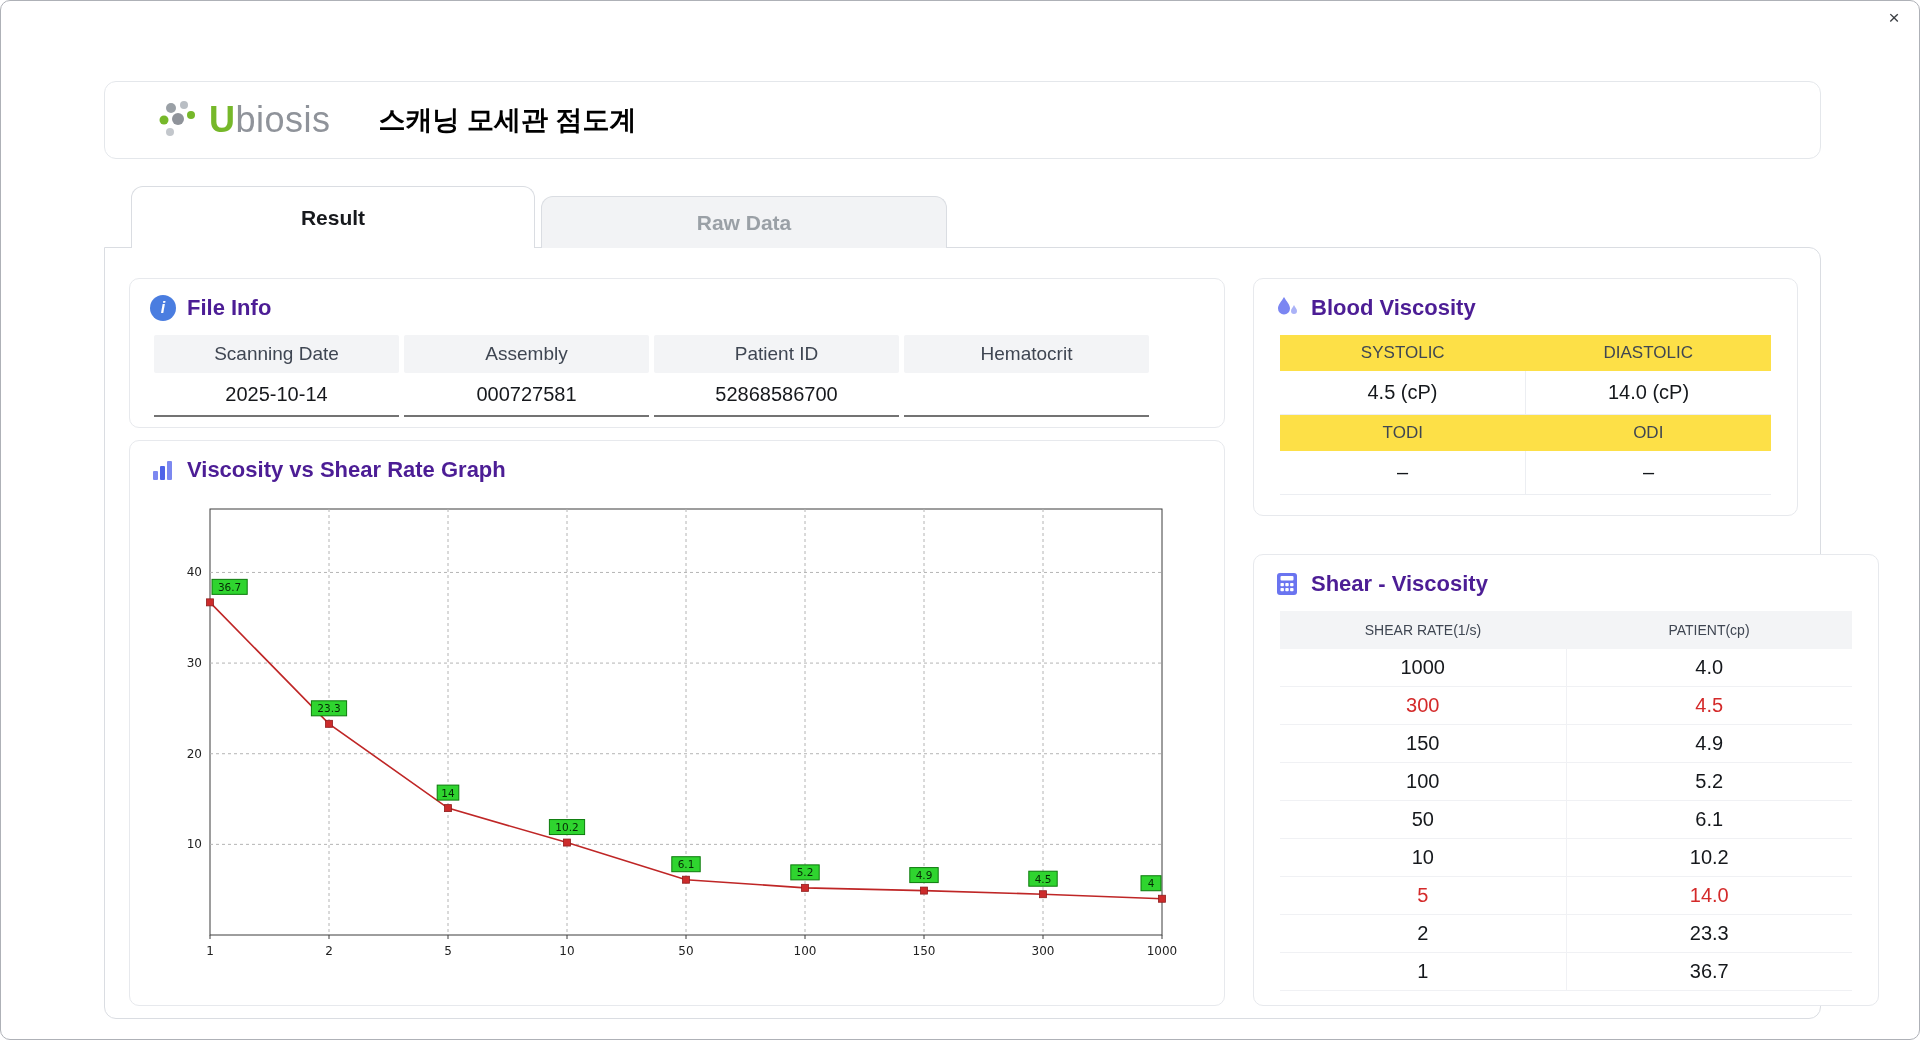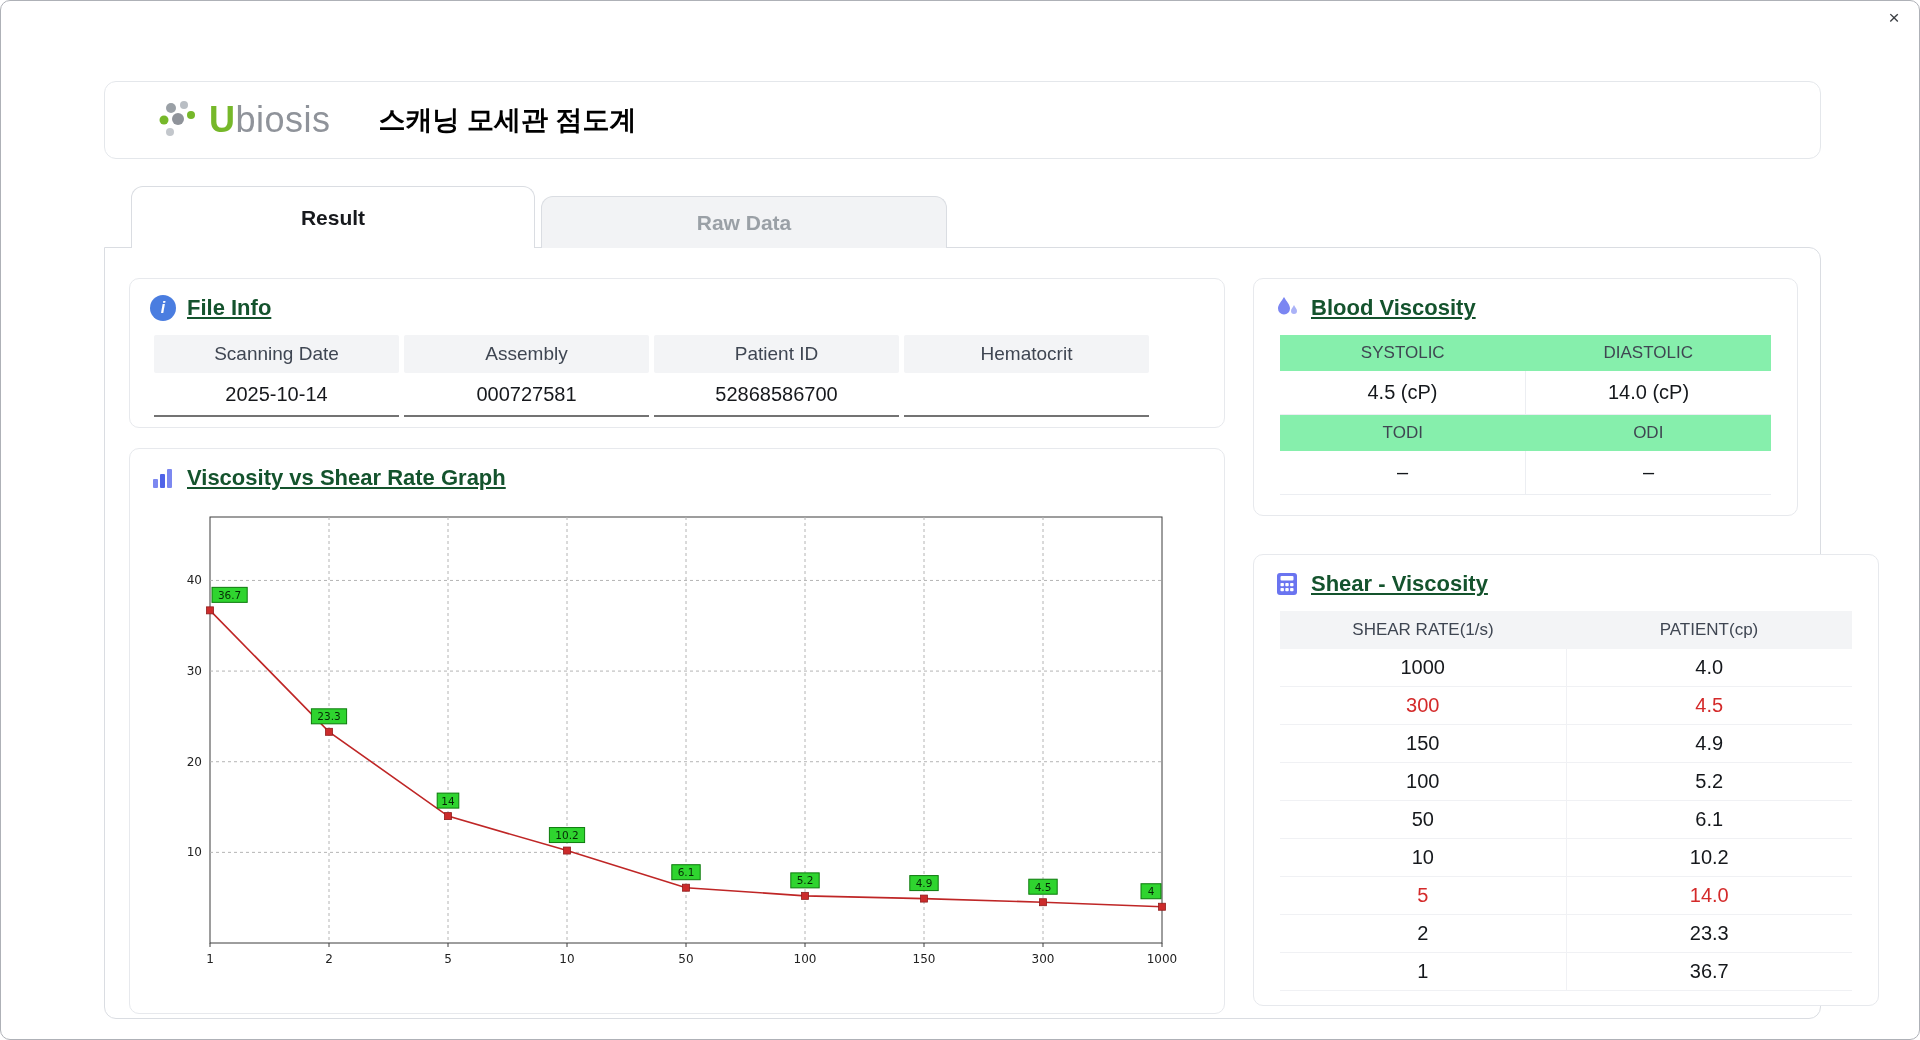--- a/index.html
+++ b/index.html
@@ -39,56 +39,56 @@
   }
   .tab-active   { width: 404px; height: 62px; background: #fff; font-size: 21px; font-weight: 700; color: #17191d; }
   .tab-inactive { width: 406px; height: 52px; margin-left: 6px; background: #f2f3f5; font-size: 21px; font-weight: 600; color: #9aa0a6; }
   
   .main-panel {
     position: absolute; left: 103px; top: 246px; width: 1717px; height: 772px;
     background: #fff; border: 1px solid #dadde2; border-radius: 0 12px 12px 12px; z-index: 2;
   }
   .card { position: absolute; background: #fff; border: 1px solid #e7e9ed; border-radius: 10px; }
   .card-head { display: flex; align-items: center; gap: 11px; padding: 16px 0 0 20px; }
-  .card-head h3 { font-size: 22px; font-weight: 700; color: #14532d; text-decoration: underline; }
+  .card-head h3 { font-size: 22px; font-weight: 700; color: #4c1d95; }
   .icon-circle {
     width: 26px; height: 26px; border-radius: 50%;
     background: #4a7de0; color: #fff; font-size: 16px; font-weight: 700; font-style: italic;
     display: flex; align-items: center; justify-content: center;
   }
   
   #file-info { left: 24px; top: 30px; width: 1096px; height: 150px; }
   .fi-grid { display: flex; gap: 5px; padding: 14px 0 0 24px; }
   .fi-col { width: 245px; }
   .fi-label {
     height: 38px; background: #f3f4f6; border-radius: 2px;
     display: flex; align-items: center; justify-content: center;
     font-size: 19px; color: #3f4652;
   }
   .fi-value {
     height: 44px; display: flex; align-items: center; justify-content: center;
     font-size: 20px; color: #16181c; border-bottom: 2px solid #737373;
   }
   
-  #graph-card { left: 24px; top: 200px; width: 1096px; height: 566px; }
+  #graph-card { left: 24px; top: 192px; width: 1096px; height: 566px; }
   #chart { position: absolute; left: 34px; top: 58px; width: 1020px; height: 492px; }
   #chart svg text { font-family: "DejaVu Sans", "Liberation Sans", sans-serif; }
   
   #blood-card { left: 1148px; top: 30px; width: 545px; height: 238px; }
   .bv-table { padding: 14px 26px 0; }
-  .bv-row-head { display: flex; background: #86efac; height: 36px; }
+  .bv-row-head { display: flex; background: #fde047; height: 36px; }
   .bv-row-head > div { flex: 1; display: flex; align-items: center; justify-content: center; font-size: 17px; color: #3f4652; }
   .bv-row-val { display: flex; height: 44px; border-bottom: 1px solid #eceef2; }
   .bv-row-val > div { flex: 1; display: flex; align-items: center; justify-content: center; font-size: 20px; color: #15181c; }
   .bv-row-val > div + div { border-left: 1px solid #eceef2; }
   
   #shear-card { left: 1148px; top: 306px; width: 626px; height: 452px; }
   .sv-table { padding: 14px 26px 0; }
   .sv-head { display: flex; background: #f3f4f6; height: 38px; }
-  .sv-head > div { flex: 1; display: flex; align-items: center; justify-content: center; font-size: 17px; color: #3f4652; }
+  .sv-head > div { flex: 1; display: flex; align-items: center; justify-content: center; font-size: 14px; color: #3f4652; }
   .sv-row { display: flex; height: 38px; border-bottom: 1px solid #f0f1f4; }
   .sv-row > div { flex: 1; display: flex; align-items: center; justify-content: center; font-size: 20px; color: #15181c; }
   .sv-row > div + div { border-left: 1px solid #f0f1f4; }
   .sv-row.highlight > div { color: #d42a2a; }
 </style>
 </head>
 <body>
 
 <span class="close-btn">×</span>
 

